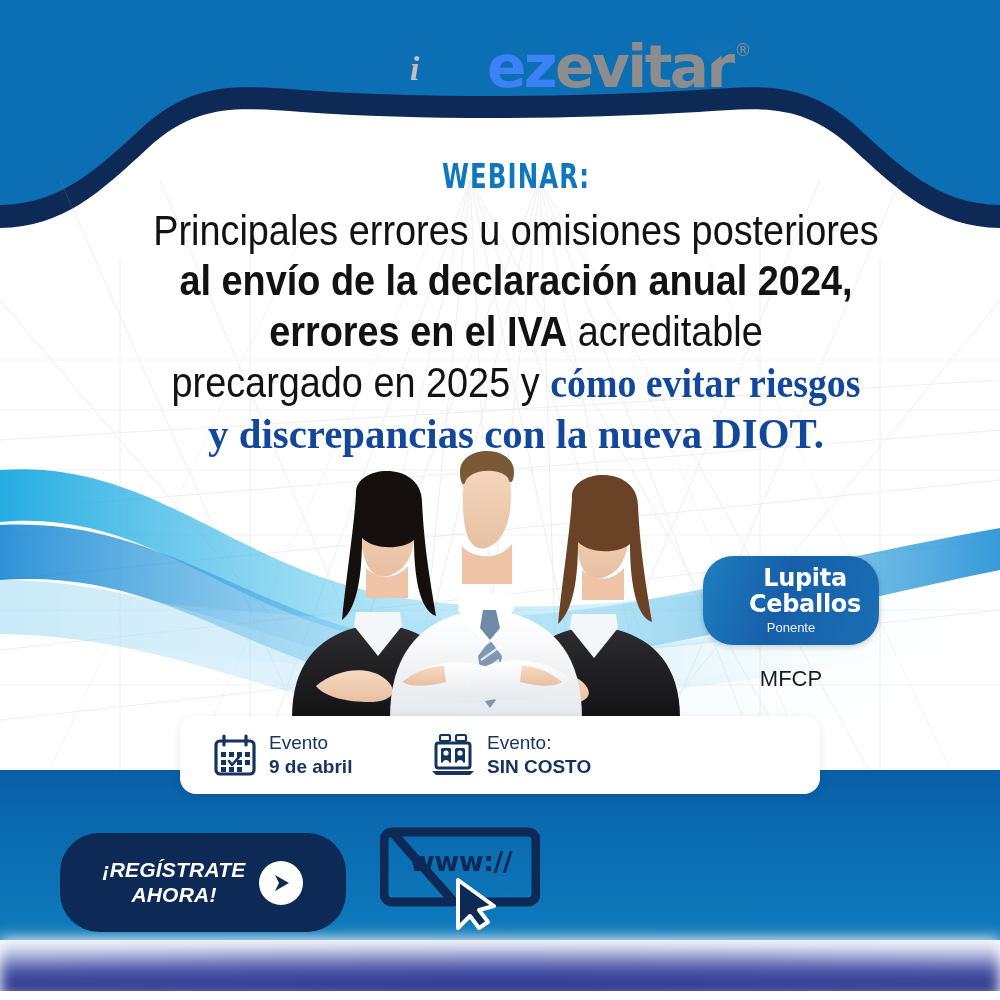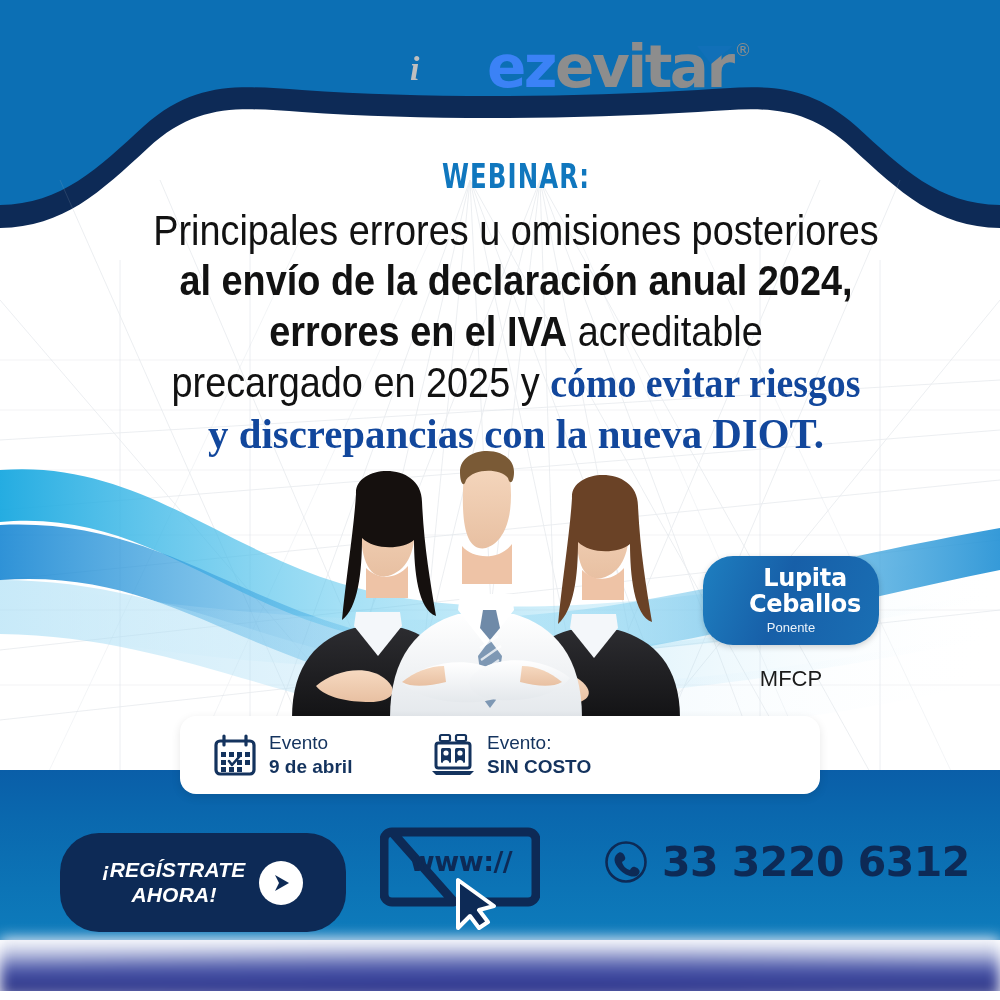--- a/index.html
+++ b/index.html
@@ -535,22 +535,14 @@
 
   <svg class="web-icon" viewBox="0 0 160 108">
     <path d="M12,10 L148,10 a8,8 0 0 1 8,8 L156,72 a8,8 0 0 1 -8,8 L98,80
              M74,80 L12,80 a8,8 0 0 1 -8,-8 L4,18 a8,8 0 0 1 8,-8 Z" fill="none" stroke="#0d2a56" stroke-width="9" stroke-linecap="round" stroke-linejoin="round"></path>
     <g>
       <path d="M78,58 L78,106 L90,94 L99,106 L108,100 L99,88 L114,84 Z" fill="#0d2a56" stroke="#ffffff" stroke-width="4" stroke-linejoin="round"></path>
     </g>
   </svg>
   <div class="web-url-text">www://</div>
 
-  <div class="phone-row">
-    <svg width="44" height="44" viewBox="0 0 44 44">
-      <circle cx="22" cy="22" r="19.5" fill="none" stroke="#0d2a56" stroke-width="2.6"></circle>
-      <path d="M13,14 C17,10 20,14 21,17 C22,19 20,21 18,22 C19,26 22,29 26,30
-               C27,28 29,26 31,27 C34,28 38,31 34,35 C30,39 20,35 15,29 C10,23 9,18 13,14 Z" fill="#0d2a56"></path>
-    </svg>
-    <div class="phone-number">33 3220 6312</div>
-  </div>
 
 </div>
 
 </body></html>

